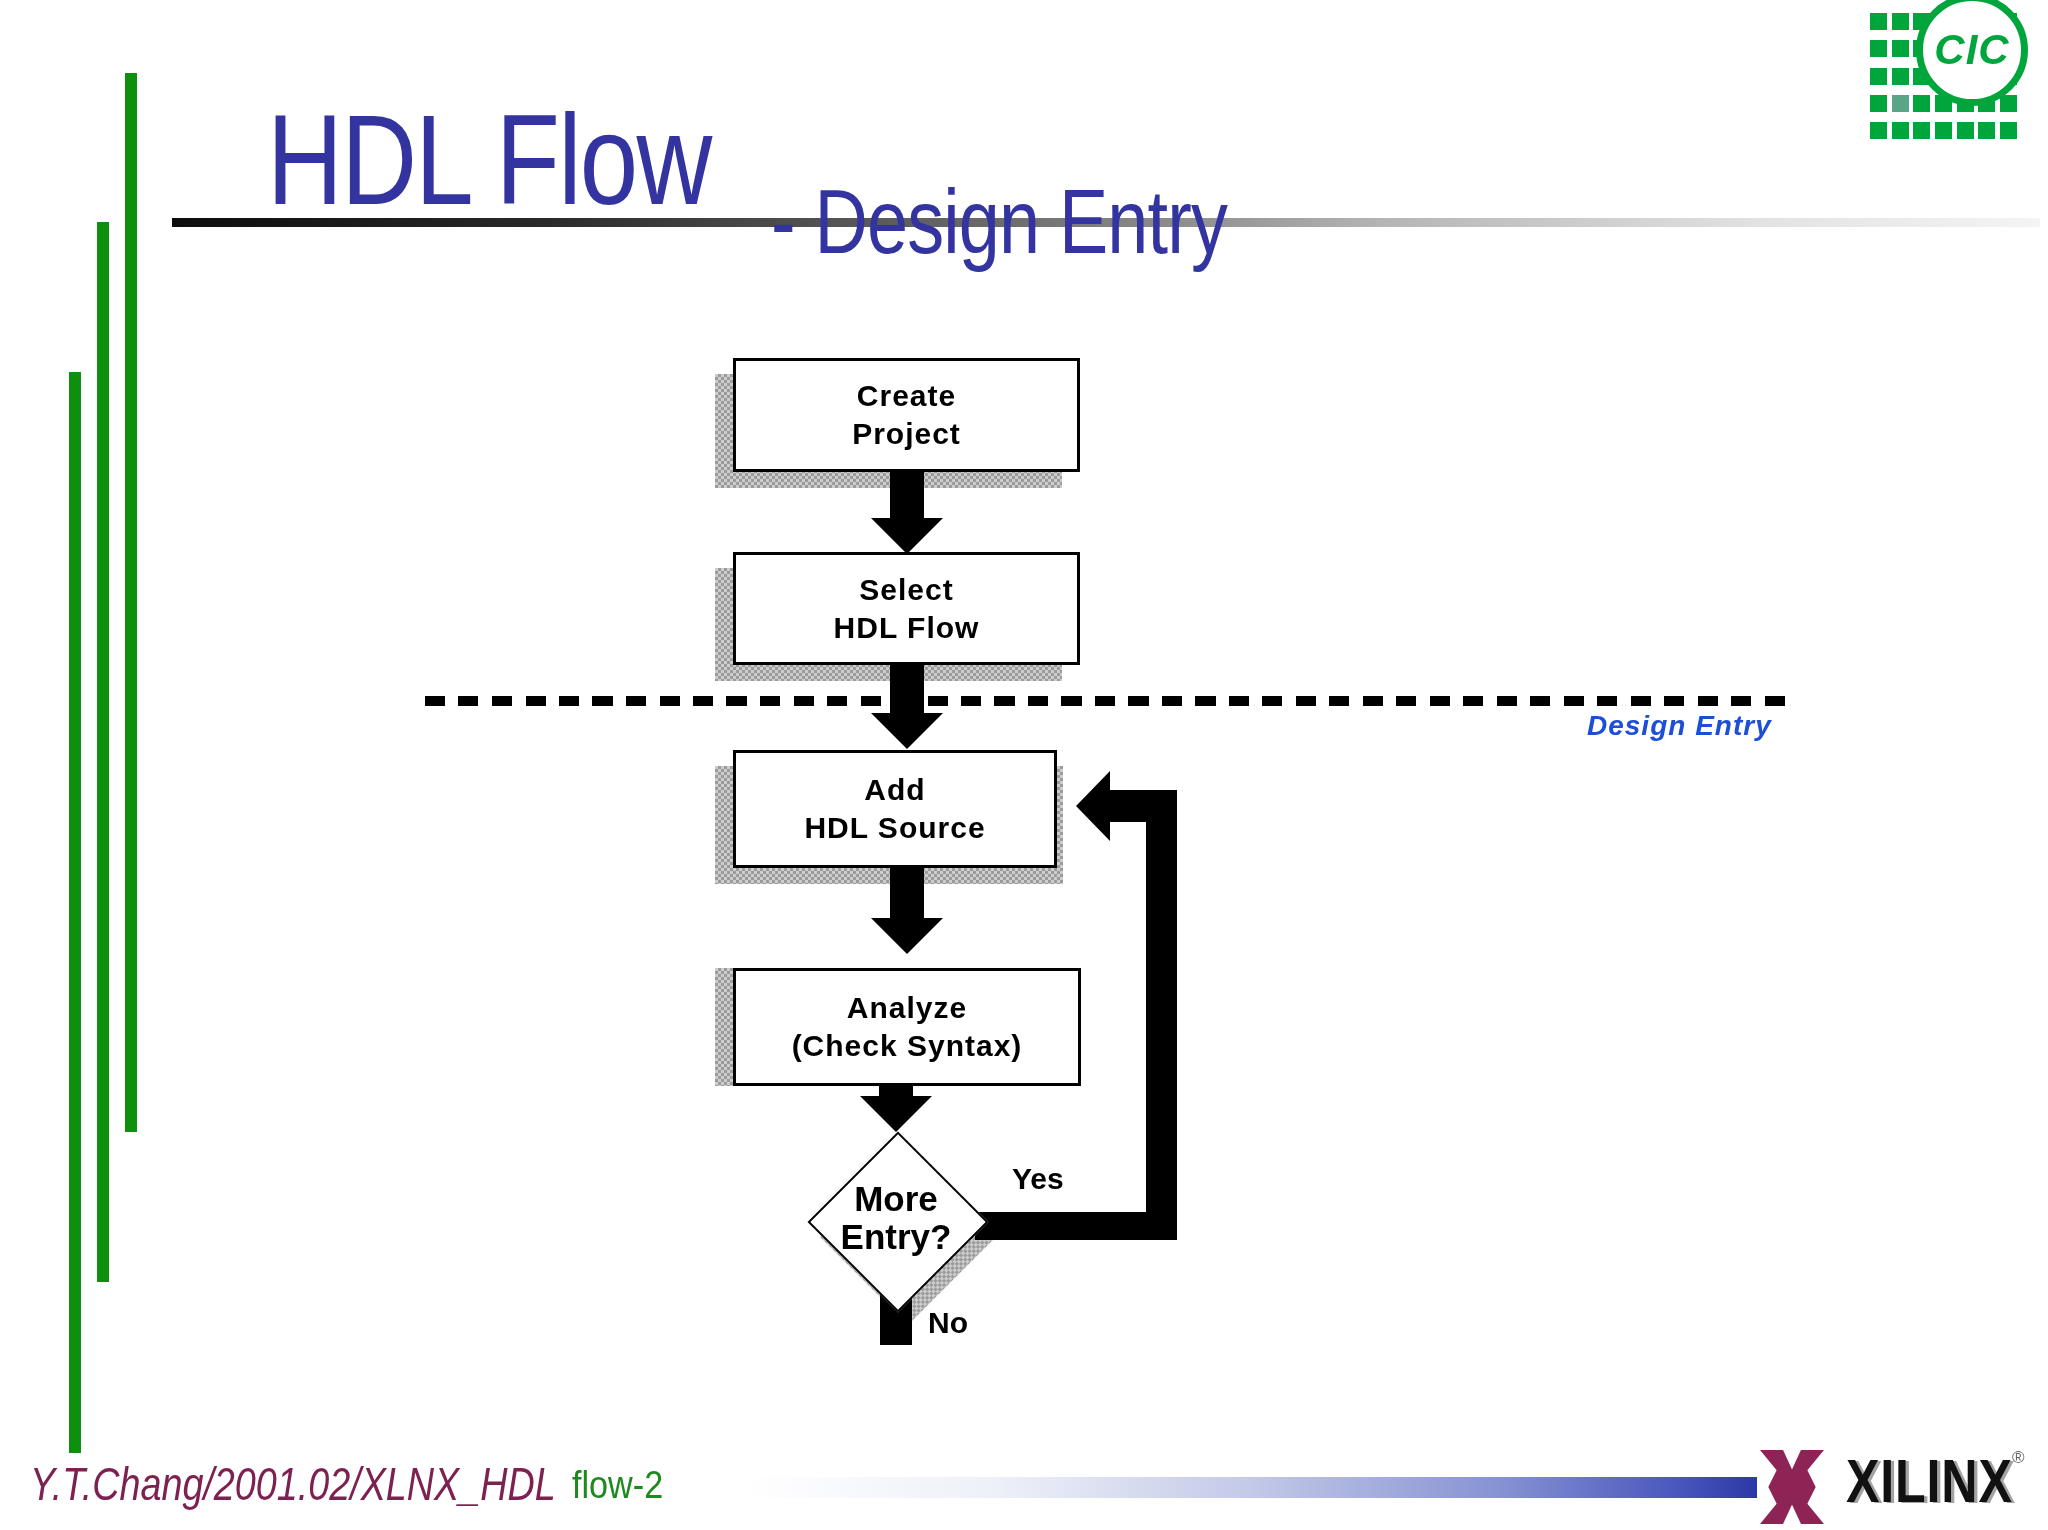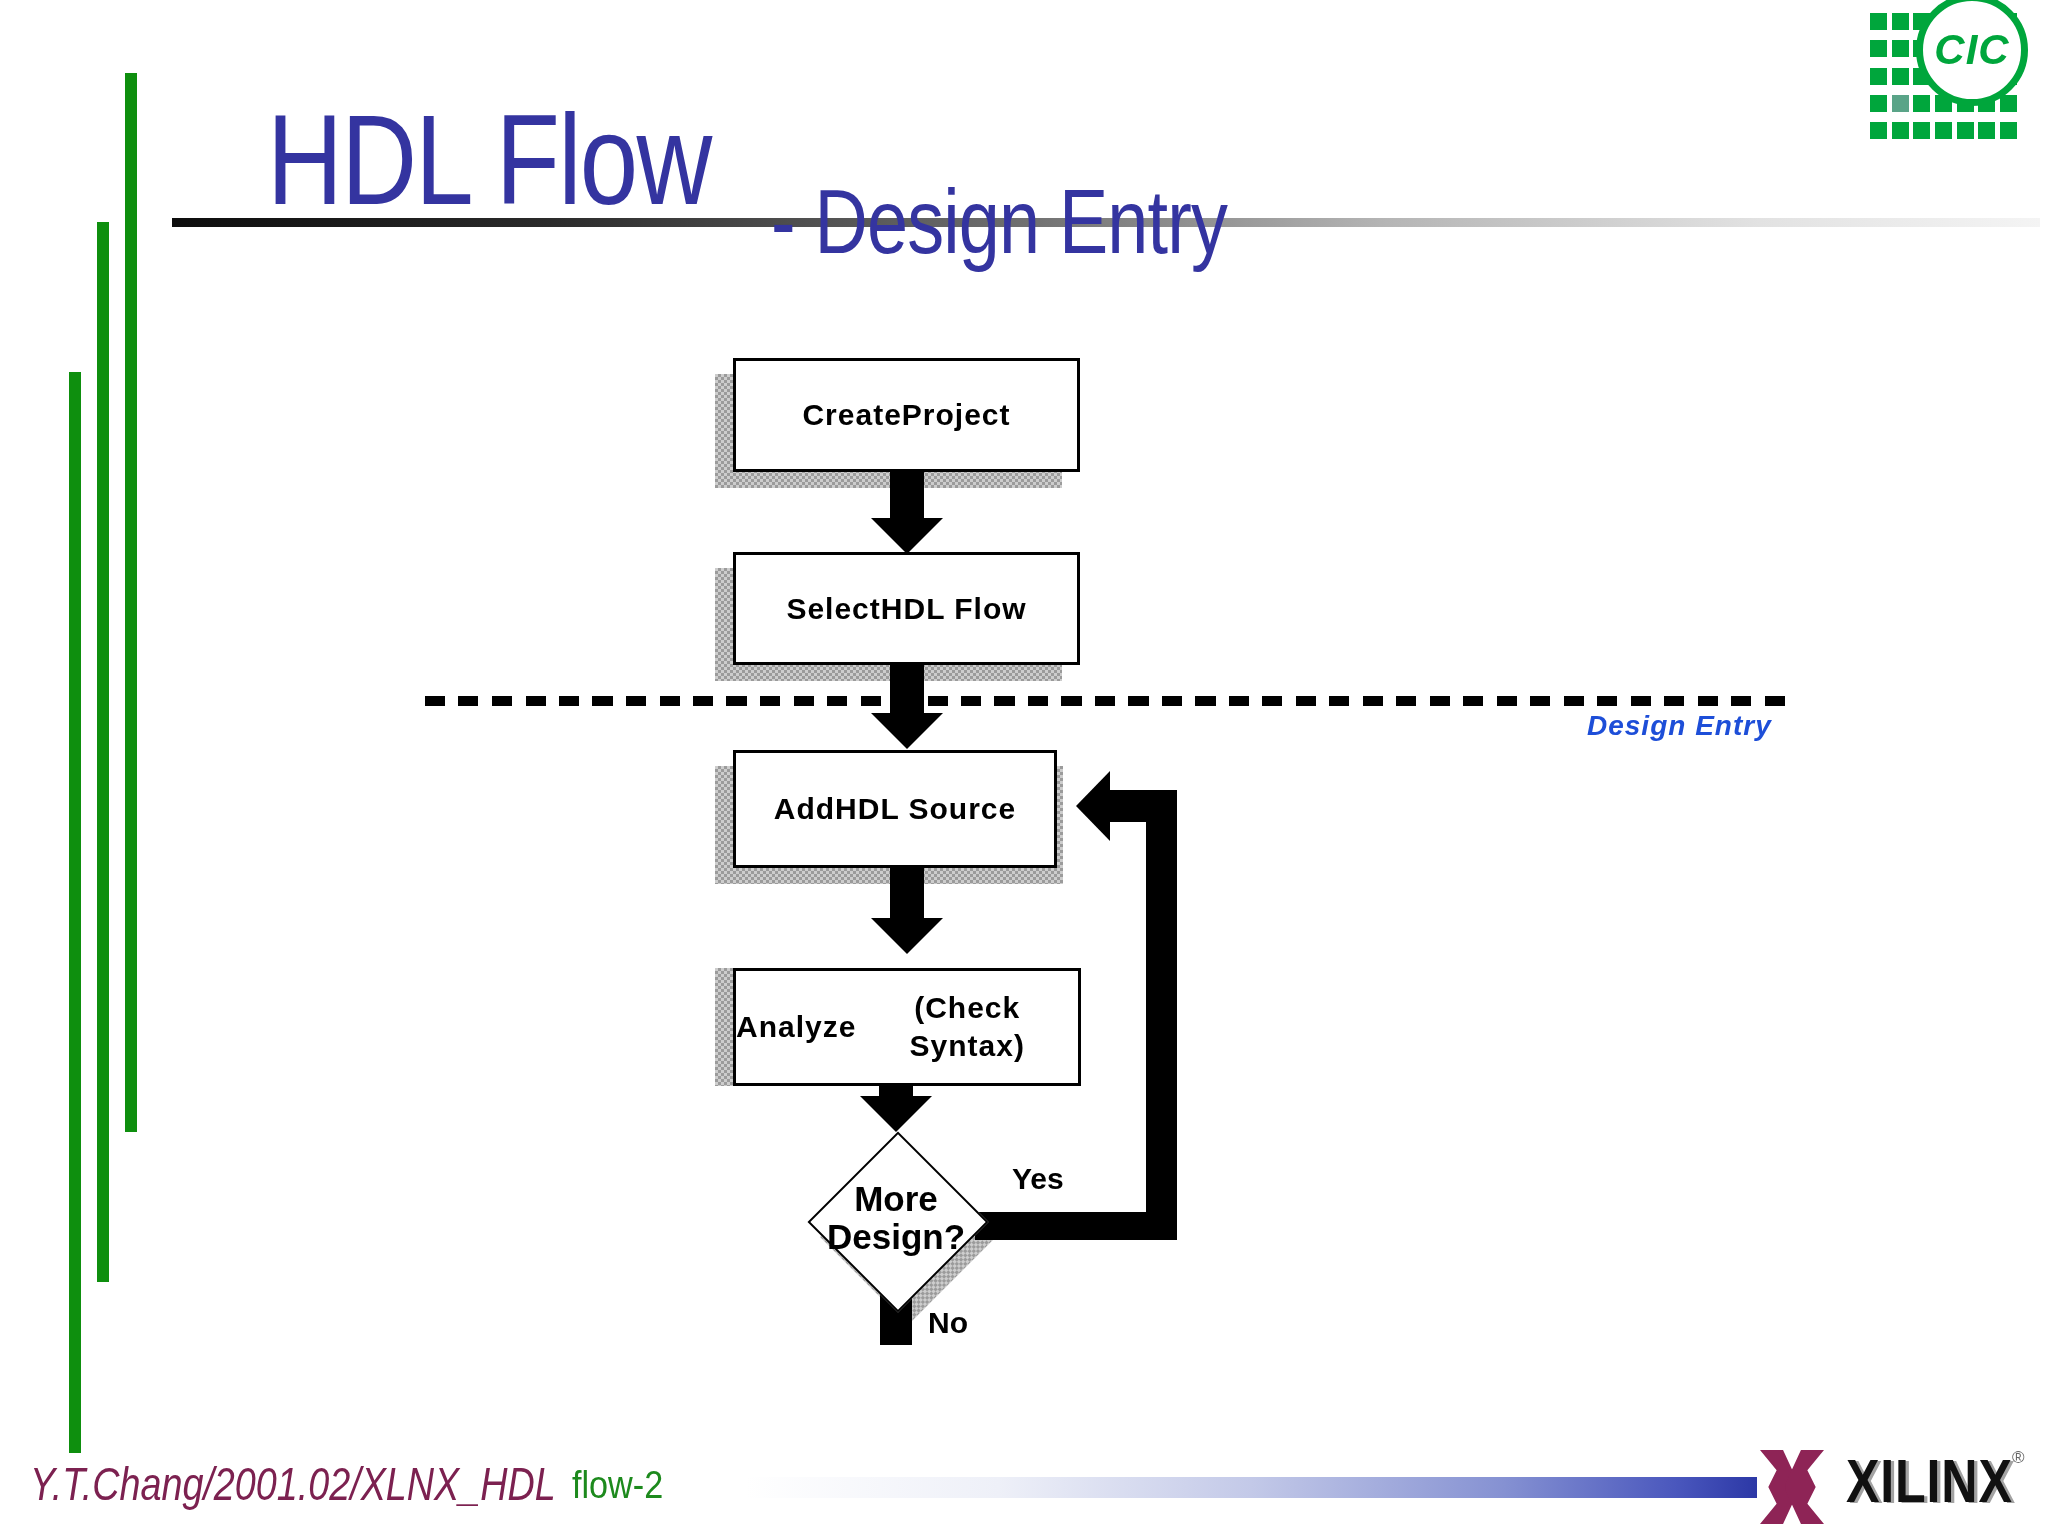--- a/index.html
+++ b/index.html
@@ -41,21 +41,21 @@
   }
   .cic-text{font-style:italic;font-weight:bold;font-size:42px;color:var(--c-logo,#00a63c);letter-spacing:1px;}
   
   .checker{
     background-color:#b5b5b5;
     background-image:repeating-conic-gradient(#9b9b9b 0% 25%, #cdcdcd 0% 50%);
     background-size:6px 6px;
   }
   .fbox{
     position:absolute;background:#fff;border:3px solid #000;box-sizing:border-box;
-    display:flex;align-items:center;justify-content:center;
+    display:flex;flex-direction:column;align-items:center;justify-content:center;
     font-weight:bold;font-size:30px;line-height:38px;letter-spacing:1px;color:#000;text-align:center;
   }
   .stem{position:absolute;background:#000;}
   .head-down{position:absolute;width:0;height:0;border-left:36px solid transparent;border-right:36px solid transparent;border-top:36px solid #000;}
   .head-left{position:absolute;width:0;height:0;border-top:35px solid transparent;border-bottom:35px solid transparent;border-right:34px solid #000;}
   .dashes{
     position:absolute;left:425px;top:696px;width:1368px;height:10px;
     background:repeating-linear-gradient(90deg,#000 0 20px,transparent 20px 33.5px);
   }
   .phase-label{position:absolute;left:1587px;top:710px;font-size:28px;font-weight:bold;font-style:italic;color:#1d4ed8;letter-spacing:1px;}
@@ -146,21 +146,21 @@
     <span>HDL Source</span>
   </div>
   <div class="fbox" style="left:733px;top:952px;width:348px;height:118px;margin-top:16px;">
     <span>Analyze</span>
     <span>(Check Syntax)</span>
   </div>
 
   <div class="diamond"></div>
   <div class="decision-text">
     <div>More</div>
-    <div>Design?</div>
+    <div>Entry?</div>
   </div>
   <div class="branch-label" style="left:1012px;top:1162px;">Yes</div>
   <div class="branch-label" style="left:928px;top:1306px;">No</div>
 
   <div class="footer-credit">Y.T.Chang/2001.02/XLNX_HDL</div>
   <div class="footer-page">flow-2</div>
   <div class="footer-bar"></div>
 
   <svg class="abs" style="left:1760px;top:1446px;" width="64" height="82" viewBox="0 0 100 124">
     <polygon points="0,4 36,4 60,56 60,68 36,120 0,120 26,88 13,62 26,36" fill="#8e2456"></polygon>

